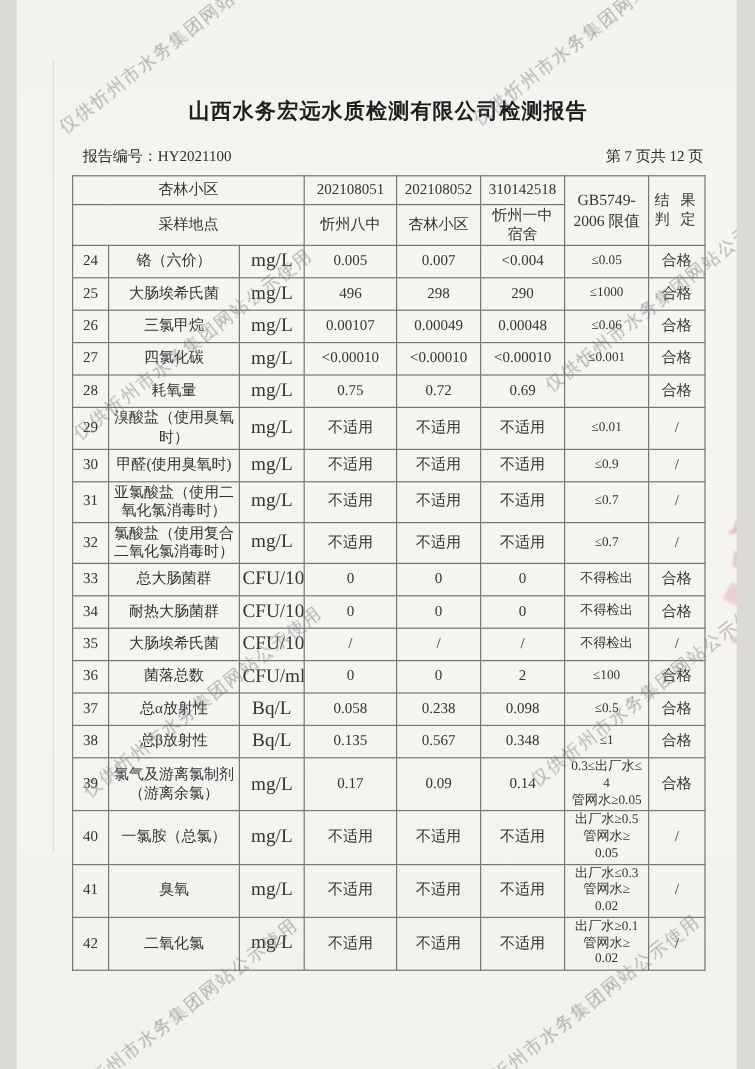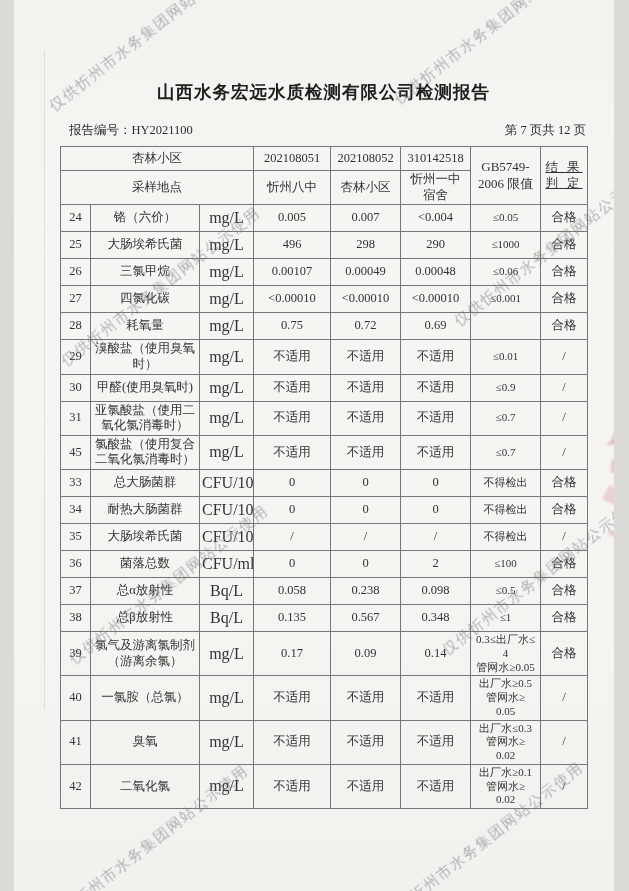--- a/index.html
+++ b/index.html
@@ -41,21 +41,21 @@
     overflow:hidden;
   }
   .report thead tr.h1 th { height:21px; }
   .report thead tr.h2 th { height:31px; }
   .report td { height:24px; }
   .pre { white-space:pre-line; }
   .c-param { text-align:left; padding-left:7px; }
   .c-unit { font-size:16px; }
   .c-limit { font-size:11px; line-height:1.2; }
   .std-cell { line-height:2.15; font-size:13px; }
-  .result-head { line-height:2.15; letter-spacing:3px;text-decoration:underline; }
+  .result-head { line-height:2.15; letter-spacing:3px; }
   .wm {
     position:absolute; z-index:6; pointer-events:none; white-space:nowrap;
     font-size:15px; letter-spacing:1.5px; color:rgba(112,112,112,0.50);
     transform:translate(-50%,-50%) rotate(-38deg);
     filter:blur(0.3px);
     font-family:"Liberation Sans","DejaVu Sans",sans-serif;
   }
   .stamp { position:absolute; left:585px; top:425px; width:34px; height:125px; z-index:5; pointer-events:none; }
   .stamp i {
     position:absolute; display:block; border-radius:2px;
@@ -198,21 +198,21 @@
 氧化氯消毒时）</td>
           <td class="c-unit">mg/L</td>
           <td class="c-val">不适用</td>
           <td class="c-val">不适用</td>
           <td class="c-val">不适用</td>
           <td class="c-limit pre">≤0.7</td>
           <td class="c-result">/</td>
         </tr>
 
         <tr>
-          <td class="c-no">45</td>
+          <td class="c-no">32</td>
           <td class="c-param pre">氯酸盐（使用复合
 二氧化氯消毒时）</td>
           <td class="c-unit">mg/L</td>
           <td class="c-val">不适用</td>
           <td class="c-val">不适用</td>
           <td class="c-val">不适用</td>
           <td class="c-limit pre">≤0.7</td>
           <td class="c-result">/</td>
         </tr>
 

